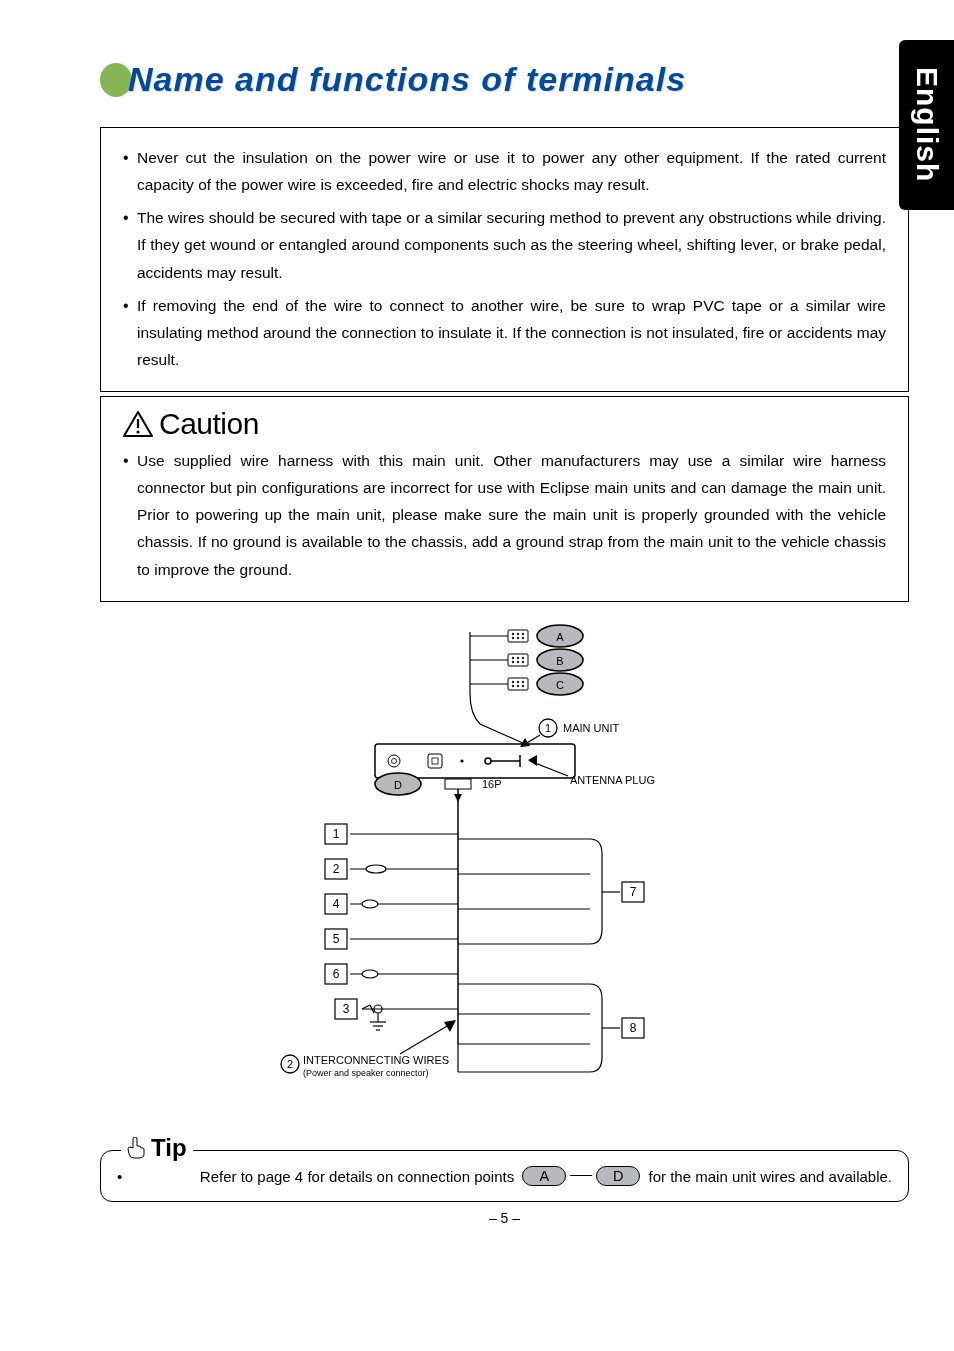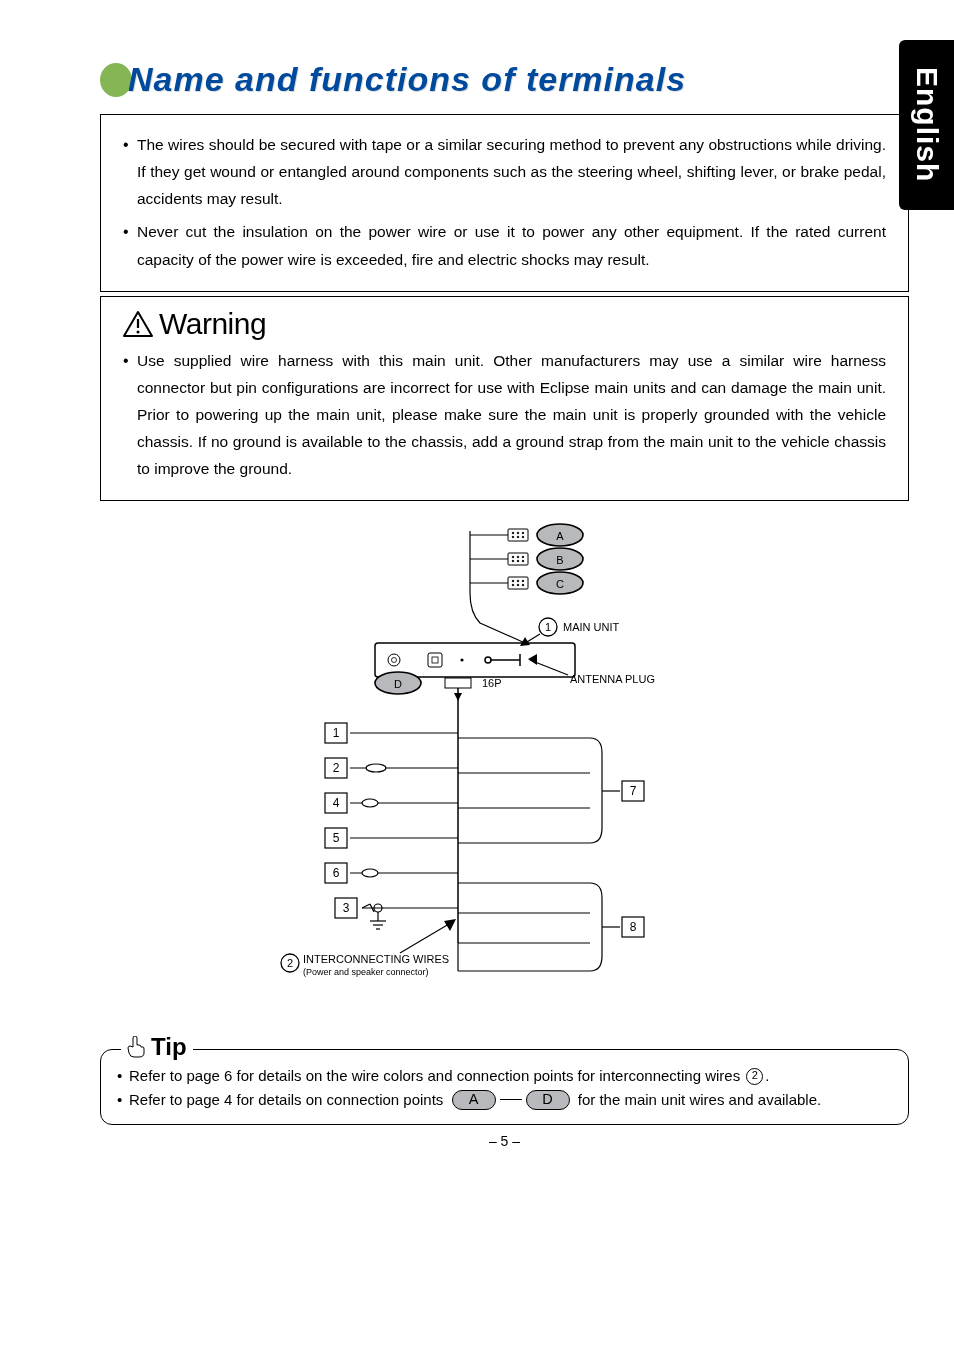--- a/index.html
+++ b/index.html
@@ -4,40 +4,40 @@
 <style>
   * { box-sizing: border-box; margin: 0; padding: 0; }
   html, body { width: 954px; height: 1351px; background: #fff; font-family: Arial, Helvetica, sans-serif; color: #000; }
   .page { position: relative; width: 954px; height: 1351px; padding: 60px 45px 30px 100px; }
 
   
   .side-tab { position: absolute; right: 0; top: 40px; width: 55px; height: 170px; background: #000; border-top-left-radius: 6px; border-bottom-left-radius: 6px; display: flex; align-items: center; justify-content: center; }
   .side-tab span { color: #fff; font-size: 30px; font-weight: bold; writing-mode: vertical-rl; text-orientation: mixed; letter-spacing: 1px; }
 
   
-  .title-row { display: flex; align-items: center; margin-bottom: 15px; }
+  .title-row { display: flex; align-items: center; margin-bottom: 28px; }
   .title-bullet { width: 32px; height: 34px; background: #85b554; border-radius: 50%; margin-right: -4px; flex-shrink: 0; }
   .title-text { font-size: 34px; font-style: italic; font-weight: bold; color: #004a9e; letter-spacing: 1px; text-shadow: 1px 1px 0 rgba(0,0,0,0.15); }
 
   
   .box { border: 1.5px solid #000; padding: 10px 22px 18px 22px; margin-bottom: 4px; }
   .box-head { display: flex; align-items: center; margin-bottom: 4px; }
   .warn-icon { width: 30px; height: 26px; margin-right: 6px; }
   .box-title { font-size: 30px; font-weight: 500; letter-spacing: -0.5px; }
 
   .bullet-list { list-style: none; }
   .bullet-list li { position: relative; padding-left: 14px; font-size: 15.5px; line-height: 1.75; text-align: justify; margin-top: 6px; }
   .bullet-list li::before { content: "•"; position: absolute; left: 0; top: 0; font-size: 16px; }
 
   
   .diagram-wrap { width: 100%; display: flex; justify-content: center; margin-top: 22px; margin-bottom: 22px; }
   .diagram { width: 470px; }
 
   
-  .tip-box { border: 1.2px solid #000; border-radius: 12px; padding: 10px 16px 12px 16px; position: relative; margin-top: 56px; }
+  .tip-box { border: 1.2px solid #000; border-radius: 12px; padding: 10px 16px 12px 16px; position: relative; margin-top: 56px; text-align: right; }
   .tip-label-wrap { position: absolute; top: -17px; left: 20px; background: #fff; padding: 0 6px; display: flex; align-items: center; }
   .tip-icon { width: 18px; height: 22px; margin-right: 6px; }
   .tip-title { font-size: 24px; font-weight: bold; }
   .tip-list { list-style: none; margin-top: 4px; }
   .tip-list li { position: relative; padding-left: 12px; font-size: 15px; line-height: 1.6; }
   .tip-list li::before { content: "•"; position: absolute; left: 0; top: 0; }
   .circ-num-inline { display: inline-flex; width: 17px; height: 17px; border: 1.2px solid #000; border-radius: 50%; align-items: center; justify-content: center; font-size: 11px; margin: 0 2px; vertical-align: middle; position: relative; top: -1px; }
   .oval-inline { display: inline-flex; align-items: center; justify-content: center; width: 44px; height: 20px; border: 1.6px solid #000; border-radius: 10px; background: #b7b9bc; font-size: 14.5px; font-weight: 500; margin: 0 4px; position: relative; top: -1px; }
   .dash { display: inline-block; width: 22px; height: 1px; background: #000; vertical-align: middle; position: relative; top: -2px; }
 
@@ -56,33 +56,34 @@
     <span>English</span>
   </div>
 
   <div class="title-row">
     <div class="title-bullet"></div>
     <div class="title-text">Name and functions of terminals</div>
   </div>
 
   <div class="box">
     <ul class="bullet-list">
+      <li>Never cut the insulation on the power wire or use it to power any other equipment. If the rated current capacity of the power wire is exceeded, fire and electric shocks may result.</li>
       <li>The wires should be secured with tape or a similar securing method to prevent any obstructions while driving. If they get wound or entangled around components such as the steering wheel, shifting lever, or brake pedal, accidents may result.</li>
-      <li>Never cut the insulation on the power wire or use it to power any other equipment. If the rated current capacity of the power wire is exceeded, fire and electric shocks may result.</li>
+      <li>If removing the end of the wire to connect to another wire, be sure to wrap PVC tape or a similar wire insulating method around the connection to insulate it. If the connection is not insulated, fire or accidents may result.</li>
     </ul>
   </div>
 
   <div class="box">
     <div class="box-head">
       <svg class="warn-icon" viewBox="0 0 30 26">
         <polygon points="15,1 29,25 1,25" fill="none" stroke="#000" stroke-width="2" stroke-linejoin="round"></polygon>
         <line x1="15" y1="8" x2="15" y2="17" stroke="#000" stroke-width="2.2"></line>
         <circle cx="15" cy="21" r="1.5" fill="#000"></circle>
       </svg>
-      <div class="box-title">Warning</div>
+      <div class="box-title">Caution</div>
     </div>
     <ul class="bullet-list">
       <li>Use supplied wire harness with this main unit.  Other manufacturers may use a similar wire harness connector but pin configurations are incorrect for use with Eclipse main units and can damage the main unit.  Prior to powering up the main unit, please make sure the main unit is properly grounded with the vehicle chassis.  If no ground is available to the chassis, add a ground strap from the main unit to the vehicle chassis to improve the ground.</li>
     </ul>
   </div>
 
   <div class="diagram-wrap">
     <svg class="diagram" viewBox="0 0 470 470">
 
       <rect x="105" y="120" width="200" height="34" fill="none" stroke="#000" stroke-width="1.5" rx="3"></rect>
@@ -242,23 +243,20 @@
 
   <div class="tip-box">
     <div class="tip-label-wrap">
       <svg class="tip-icon" viewBox="0 0 18 22">
         <path d="M6 2 Q6 0 8 0 Q10 0 10 2 L10 9 L12 9 Q14 9 14 11 L16 11 Q17 11 17 13 L17 17 Q17 21 12 21 L7 21 Q3 21 2 17 L1 12 Q1 10 3 10 L6 11 Z" fill="none" stroke="#000" stroke-width="1"></path>
       </svg>
       <span class="tip-title">Tip</span>
     </div>
     <ul class="tip-list">
       <li>
-        <span>Refer to page 6 for details on the wire colors and connection points for interconnecting wires </span><span class="circ-num-inline">2</span><span>.</span>
-      </li>
-      <li>
         <span>Refer to page 4 for details on connection points </span><span class="oval-inline">A</span><span class="dash"></span><span class="oval-inline">D</span><span> for the main unit wires and available.</span>
       </li>
     </ul>
   </div>
 
   <div class="page-num">– 5 –</div>
 
 </div>
 
 </body></html>

